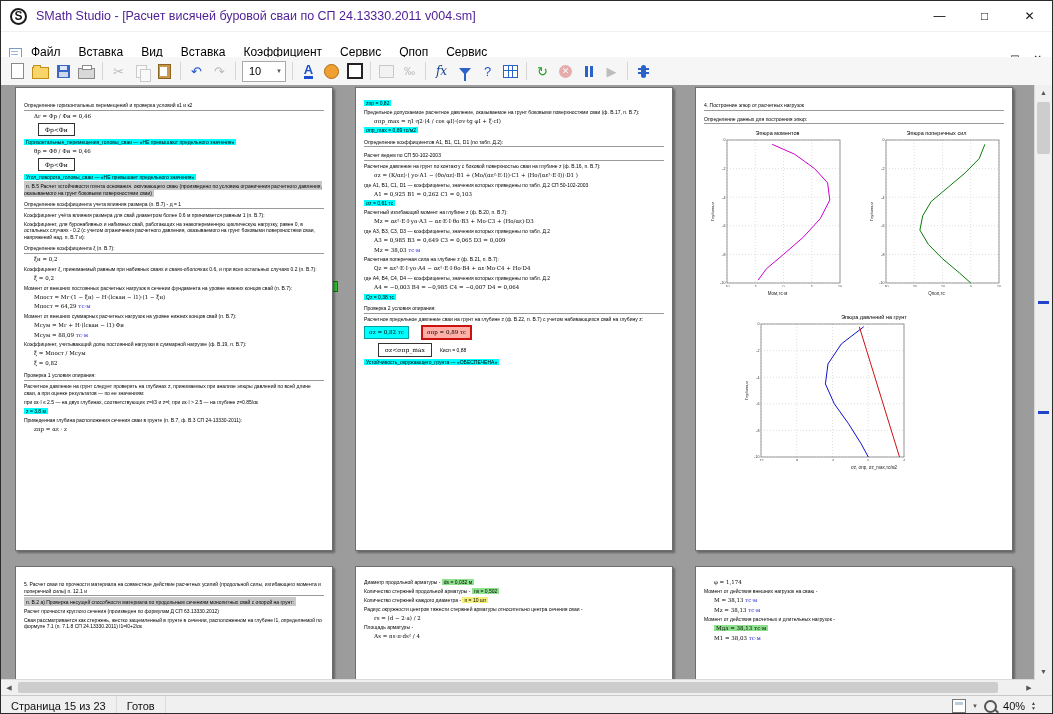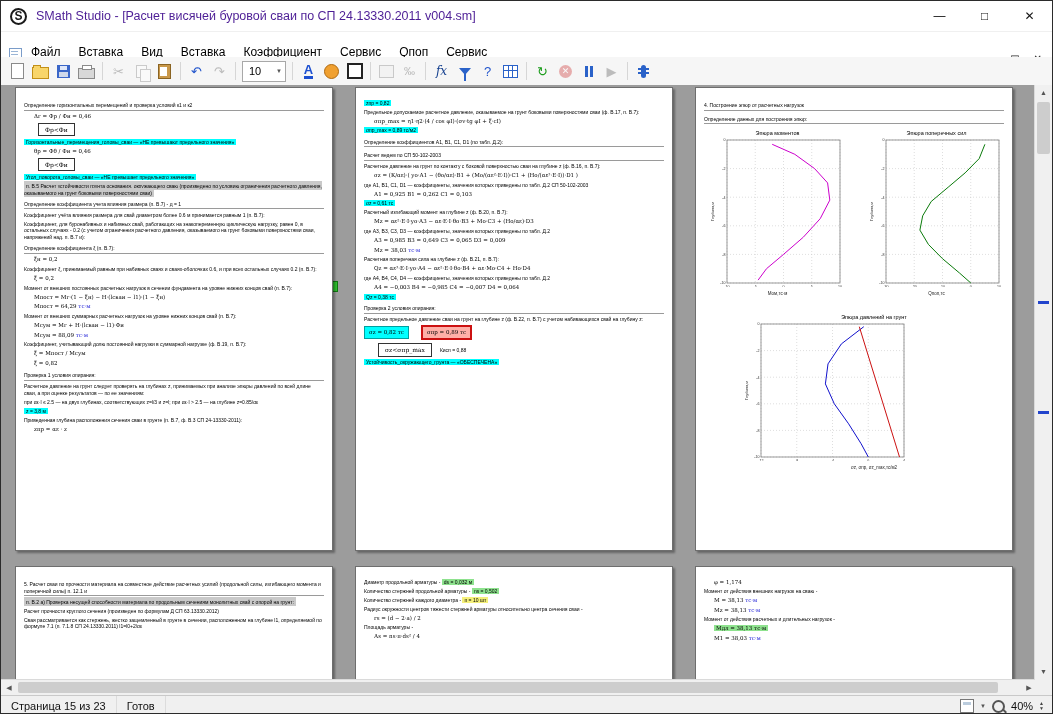--- a/index.html
+++ b/index.html
@@ -82,21 +82,21 @@
   .vscroll .arr{position:absolute;left:0;width:17px;height:15px;display:flex;align-items:center;justify-content:center;font-size:7px;color:#555;}
   .vthumb{position:absolute;left:2px;top:17px;width:13px;height:52px;background:#cdcdcd;border-radius:2px;}
   .vmark{position:absolute;left:3px;width:11px;height:3px;background:#2244cc;}
   .hscroll{position:absolute;top:678px;left:0;width:1036px;height:16px;background:#f0f0f0;border-top:1px solid #dadada;}
   .hscroll .arr{position:absolute;top:0;width:16px;height:16px;display:flex;align-items:center;justify-content:center;font-size:7px;color:#555;}
   .hthumb{position:absolute;left:17px;top:2px;height:11px;width:980px;background:#cdcdcd;border-radius:2px;}
   .corner{position:absolute;top:678px;right:0;width:17px;height:16px;background:#f0f0f0;}
   
   .statusbar{position:absolute;top:694px;left:0;right:0;height:20px;background:#f0f0f0;border-top:1px solid #c9c9c9;display:flex;align-items:center;font-size:11px;color:#111;}
   .sb-cell{padding:0 10px;height:100%;display:flex;align-items:center;border-right:1px solid #dcdcdc;}
-  .sb-right{margin-left:auto;display:flex;align-items:center;gap:6px;padding-right:8px;}
+  .sb-right{margin-left:auto;display:flex;align-items:center;gap:6px;padding-right:16px;}
   .i-layout{width:12px;height:12px;border:1px solid #777;background:#fff;position:relative;}
   .i-layout::before{content:"";position:absolute;left:2px;top:2px;width:8px;height:3px;background:#bcd;}
   .i-zoom{width:9px;height:9px;border:2px solid #555;border-radius:50%;position:relative;}
   .i-zoom::after{content:"";position:absolute;left:8px;top:8px;width:5px;height:2px;background:#555;transform:rotate(45deg);}
   .spin{display:flex;flex-direction:column;font-size:5px;color:#444;line-height:1;}
   .dd-sm{font-size:6px;color:#555;}
 </style>
 </head>
 <body>
 

